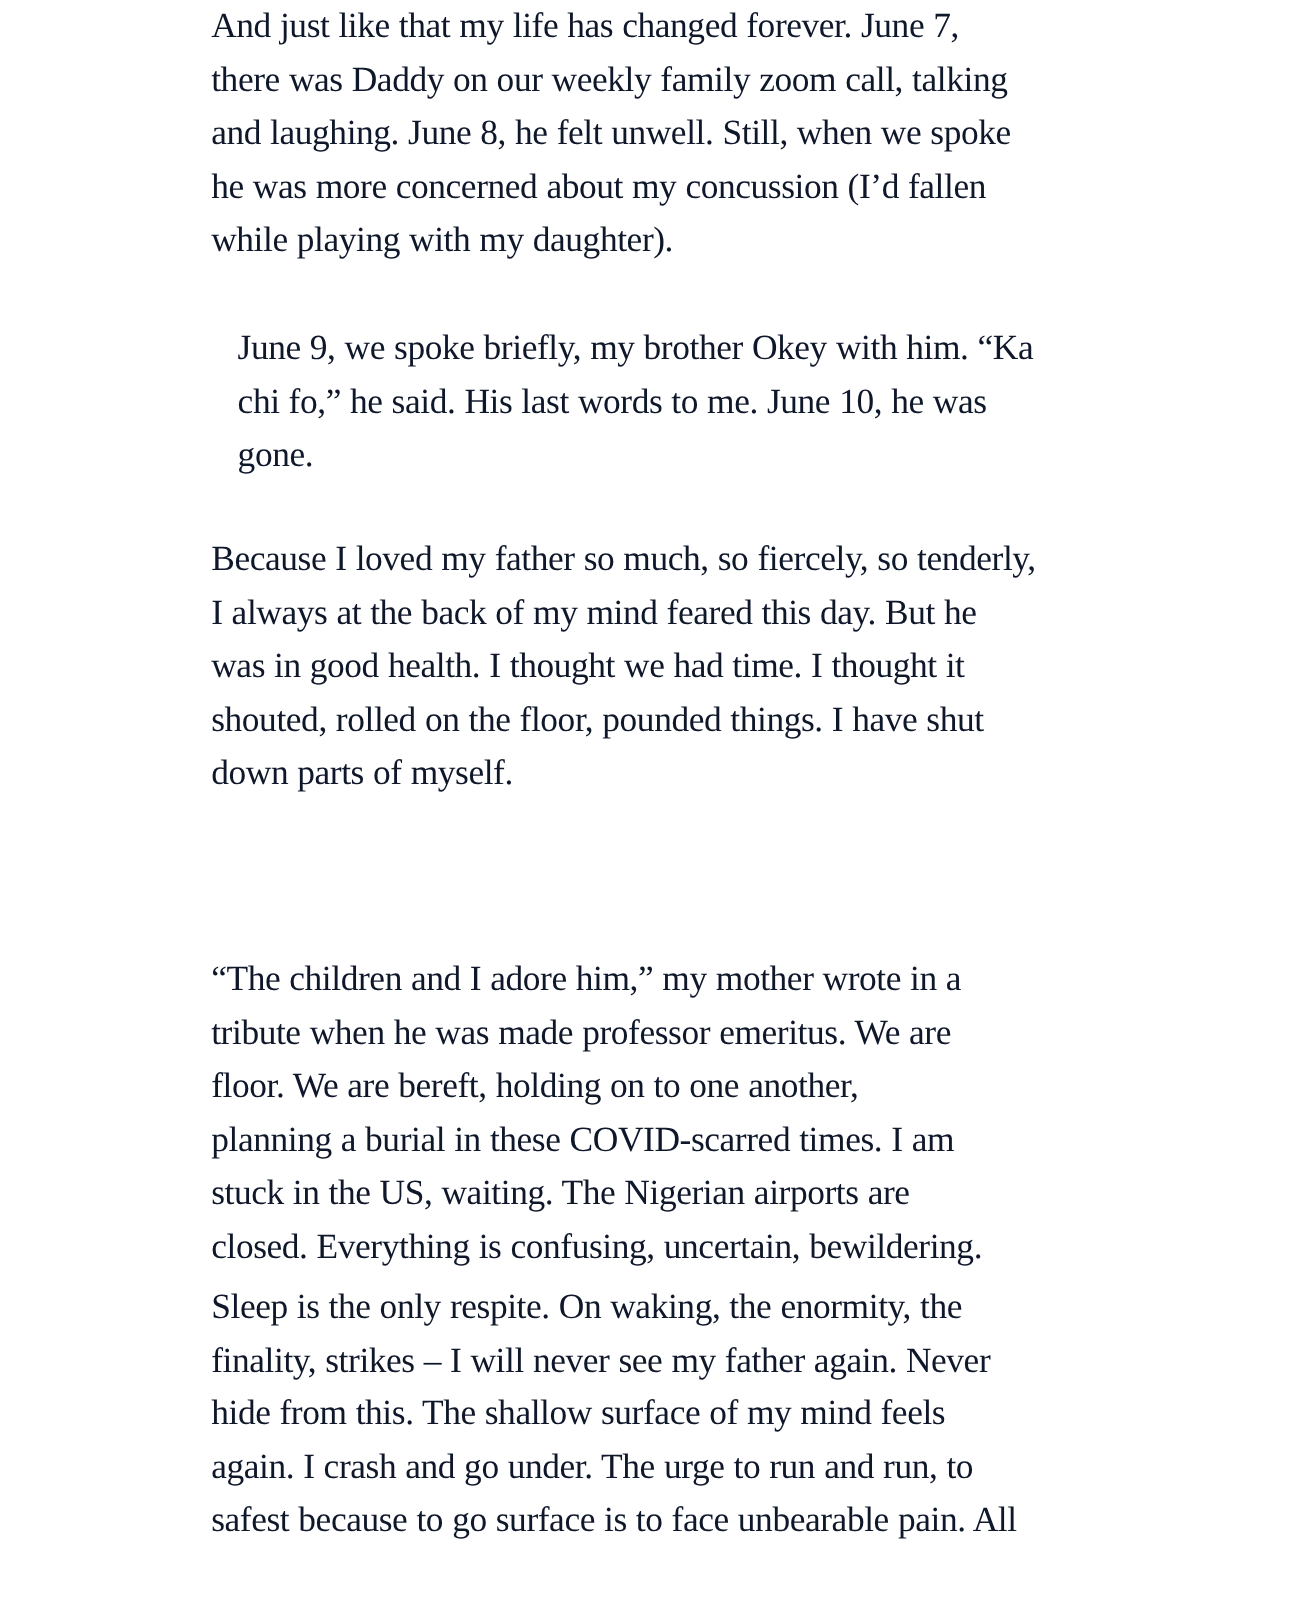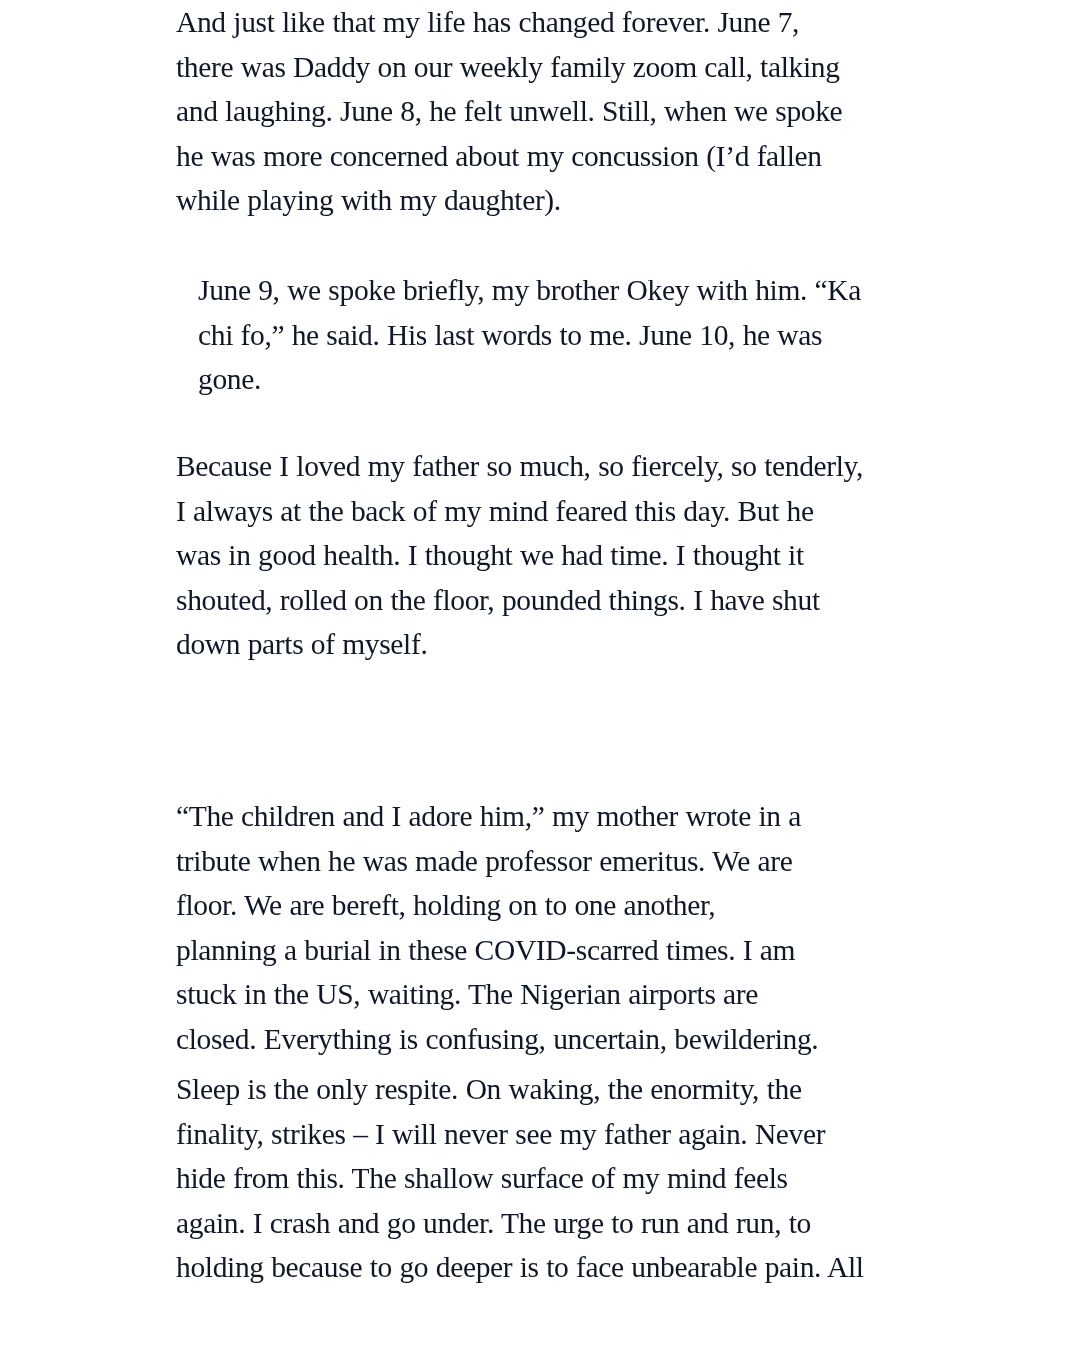--- a/index.html
+++ b/index.html
@@ -73,16 +73,16 @@
     <span class="line">planning a burial in these COVID-scarred times. I am</span>
     <span class="line">stuck in the US, waiting. The Nigerian airports are</span>
     <span class="line">closed. Everything is confusing, uncertain, bewildering.</span>
   </p>
 
   <p class="para p5">
     <span class="line">Sleep is the only respite. On waking, the enormity, the</span>
     <span class="line">finality, strikes – I will never see my father again. Never</span>
     <span class="line">hide from this. The shallow surface of my mind feels</span>
     <span class="line">again. I crash and go under. The urge to run and run, to</span>
-    <span class="line">holding because to go deeper is to face unbearable pain. All</span>
+    <span class="line">safest because to go surface is to face unbearable pain. All</span>
   </p>
 
 </div>
 
 </body></html>

